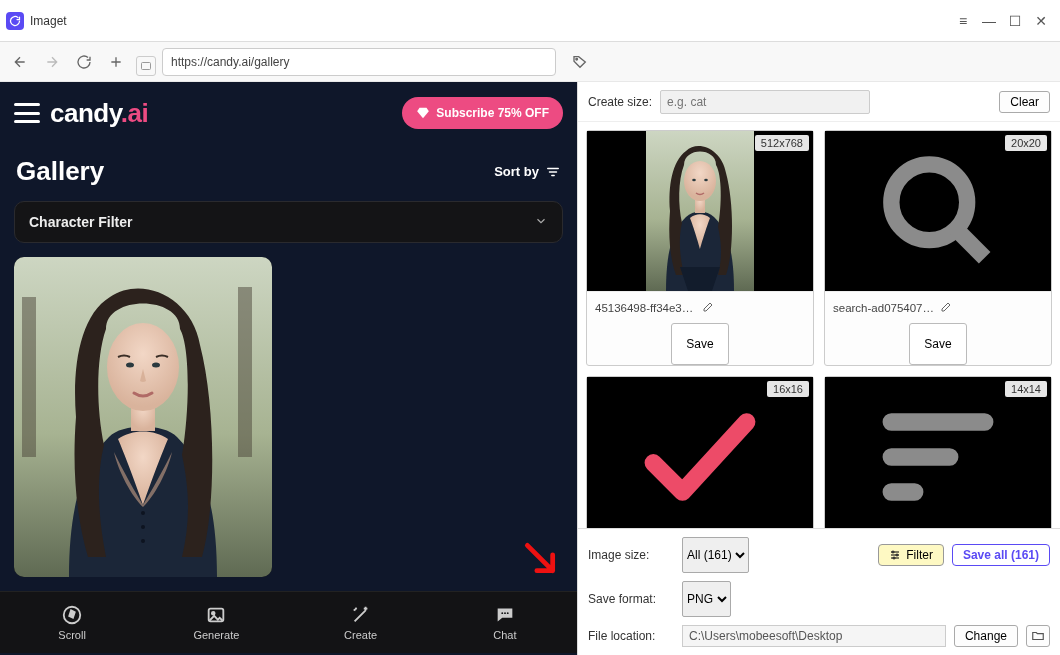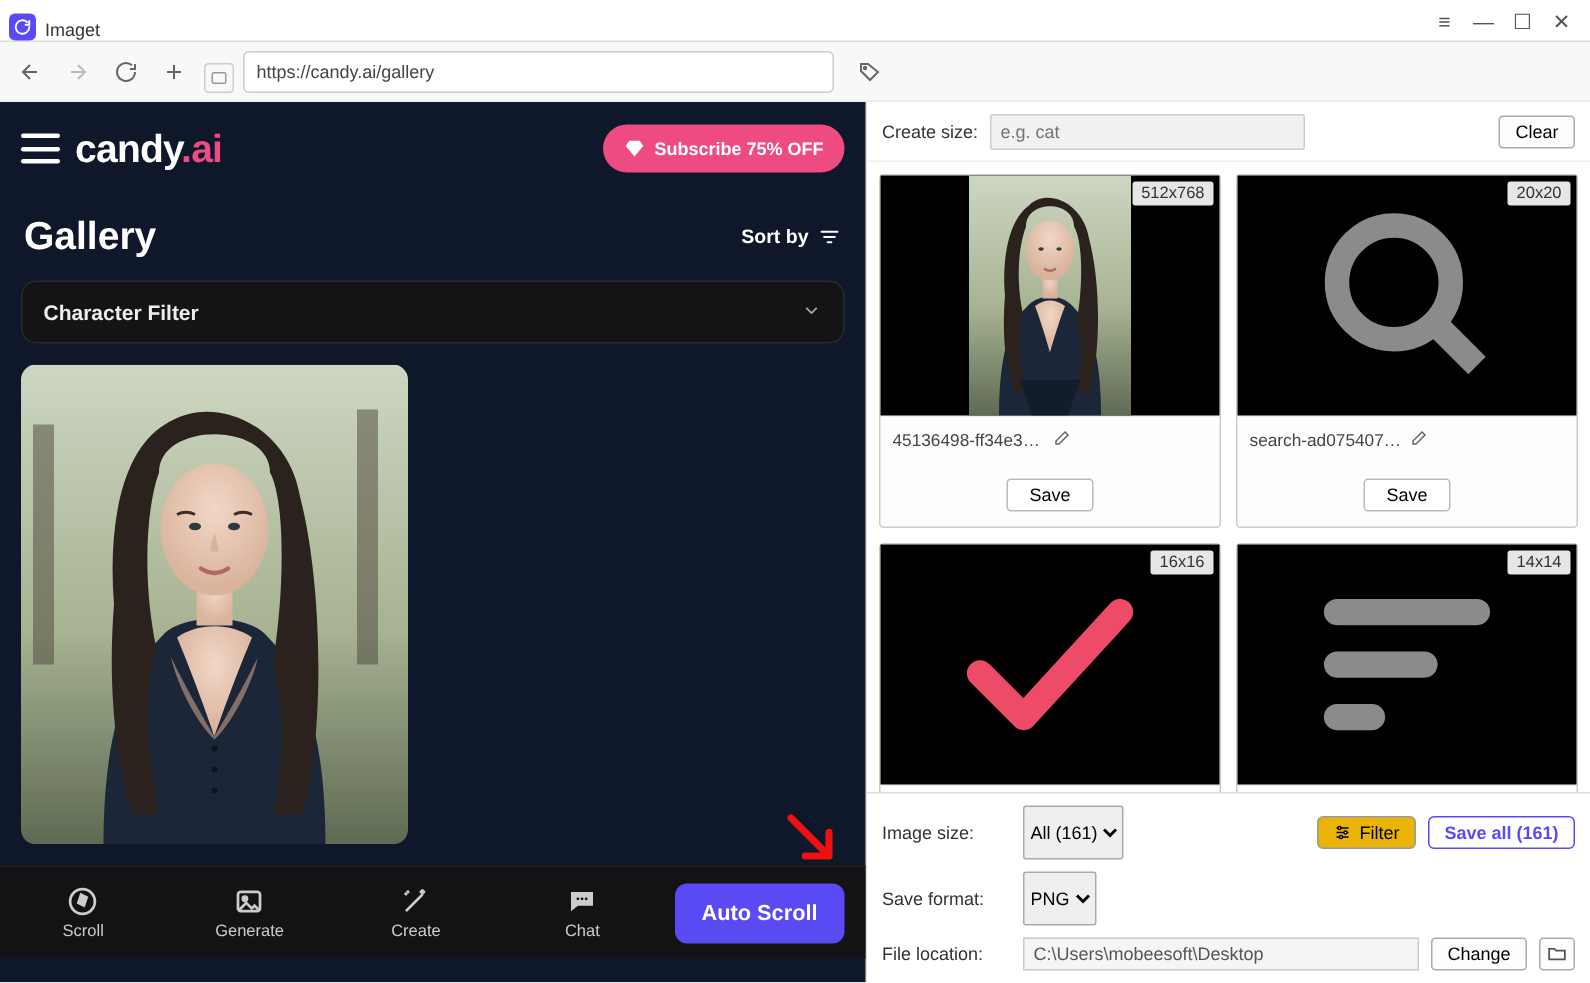--- a/index.html
+++ b/index.html
@@ -1,19 +1,19 @@
 <!DOCTYPE html>
 <html><head>
 <meta charset="utf-8">
 <style>
 * { box-sizing: border-box; margin: 0; padding: 0; font-family: -apple-system, BlinkMacSystemFont, "Segoe UI", Arial, sans-serif; }
 body { width: 1060px; height: 655px; overflow: hidden; background: #fff; display: flex; flex-direction: column; }
 
 
-.title-bar { height: 28px; display: flex; align-items: flex-end; padding: 0 6px; border-bottom: 1px solid #ddd; background: #fff; }
+.title-bar { height: 42px; display: flex; align-items: center; padding: 0 6px; border-bottom: 1px solid #ddd; background: #fff; }
 .title-bar .logo { width: 18px; height: 18px; border-radius: 4px; background: #5a4af4; display: flex; align-items: center; justify-content: center; margin-right: 6px; }
 .title-bar .logo svg { width: 12px; height: 12px; }
 .title-bar .app-name { font-size: 12px; color: #333; }
 .title-bar .spacer { flex: 1; }
 .title-bar .win-btn { width: 26px; height: 26px; display: flex; align-items: center; justify-content: center; font-size: 14px; color: #555; cursor: pointer; }
 
 
 .toolbar { height: 40px; display: flex; align-items: center; padding: 0 8px; gap: 8px; background: #f8f8f8; border-bottom: 1px solid #e8e8e8; }
 .toolbar .nav-btn { width: 24px; height: 24px; display: flex; align-items: center; justify-content: center; color: #666; cursor: pointer; }
 .toolbar .nav-btn.disabled { color: #bbb; }
@@ -61,29 +61,29 @@
 .right-top input { height: 24px; width: 210px; border: 1px solid #ccc; background: #f1f1f1; border-radius: 2px; padding: 0 6px; font-size: 12px; }
 .right-top .clear { margin-left: auto; height: 22px; padding: 0 10px; border: 1px solid #aaa; border-radius: 3px; font-size: 12px; background: #fdfdfd; cursor: pointer; }
 
 .grid { flex: 1; overflow: auto; padding: 8px; display: grid; grid-template-columns: 1fr 1fr; gap: 10px; align-content: start; }
 .card { border: 1px solid #ccc; border-radius: 3px; background: #fdfdfd; display: flex; flex-direction: column; height: 236px; }
 .card .img-box { height: 160px; background: #000; position: relative; display: flex; align-items: center; justify-content: center; }
 .card .dim-badge { position: absolute; top: 4px; right: 4px; background: #e6e6e6; color: #333; font-size: 11px; padding: 2px 6px; border-radius: 2px; }
 .card .fname-row { height: 32px; display: flex; align-items: center; padding: 0 8px; font-size: 11.5px; color: #444; border-top: 1px solid #eee; }
 .card .fname-row span { flex: 1; white-space: nowrap; overflow: hidden; text-overflow: ellipsis; }
 .card .fname-row .edit { color: #666; cursor: pointer; margin-left: 4px; }
-.card .save-row { flex: 1; display: flex; align-items: center; justify-content: center; }
+.card .save-row { flex: 1; display: flex; justify-content: center; }
 .card .save-btn { border: 1px solid #bbb; border-radius: 3px; padding: 3px 14px; font-size: 12px; background: #fff; cursor: pointer; }
 
 .controls { border-top: 1px solid #ddd; padding: 8px 10px; font-size: 12px; color: #333; display: flex; flex-direction: column; gap: 8px; }
 .ctrl-row { display: flex; align-items: center; gap: 8px; }
 .ctrl-row .lbl { width: 86px; }
 .ctrl-row select { height: 36px; border: 1px solid #aaa; border-radius: 2px; font-size: 12px; }
 .ctrl-row input.path { flex: 1; height: 22px; border: 1px solid #ccc; background: #f5f5f5; padding: 0 6px; font-size: 12px; color: #555; }
-.controls .filter-btn { border: 1px solid #999; border-radius: 4px; padding: 3px 10px; font-size: 12px; background: #eab308; cursor: pointer; display: flex; align-items: center; gap: 5px; }
+.controls .filter-btn { border: 1px solid #999; border-radius: 4px; padding: 3px 10px; font-size: 12px; background: #fef9c3; cursor: pointer; display: flex; align-items: center; gap: 5px; }
 .controls .save-all { border: 1px solid #5a4af4; color: #5a4af4; border-radius: 4px; padding: 3px 10px; font-size: 12px; background: #fff; cursor: pointer; font-weight: 600; }
 .controls .change-btn { border: 1px solid #aaa; border-radius: 3px; padding: 3px 10px; font-size: 12px; background: #fdfdfd; cursor: pointer; }
 .controls .folder-btn { border: 1px solid #aaa; border-radius: 3px; width: 24px; height: 22px; background: #fdfdfd; cursor: pointer; display:flex; align-items:center; justify-content:center; }
 .push-right { margin-left: auto; }
 </style>
 </head>
 <body>
 
 <div class="title-bar">
   <div class="logo">
@@ -248,21 +248,20 @@
       </div>
       <div class="nav-item">
         <svg viewBox="0 0 24 24" fill="#ccc">
             <path d="M4 5h16v10H9l-5 4V5z"></path>
             <circle cx="9" cy="10" r="1" fill="#131315"></circle>
             <circle cx="12" cy="10" r="1" fill="#131315"></circle>
             <circle cx="15" cy="10" r="1" fill="#131315"></circle>
           </svg>
         <span>Chat</span>
       </div>
-      <div class="auto-scroll">Auto Scroll</div>
     </div>
   </div>
 
   <div class="right">
     <div class="right-top">
       <span class="lbl">Create size:</span>
       <input placeholder="e.g. cat" style="">
       <button class="clear">Clear</button>
     </div>
 

